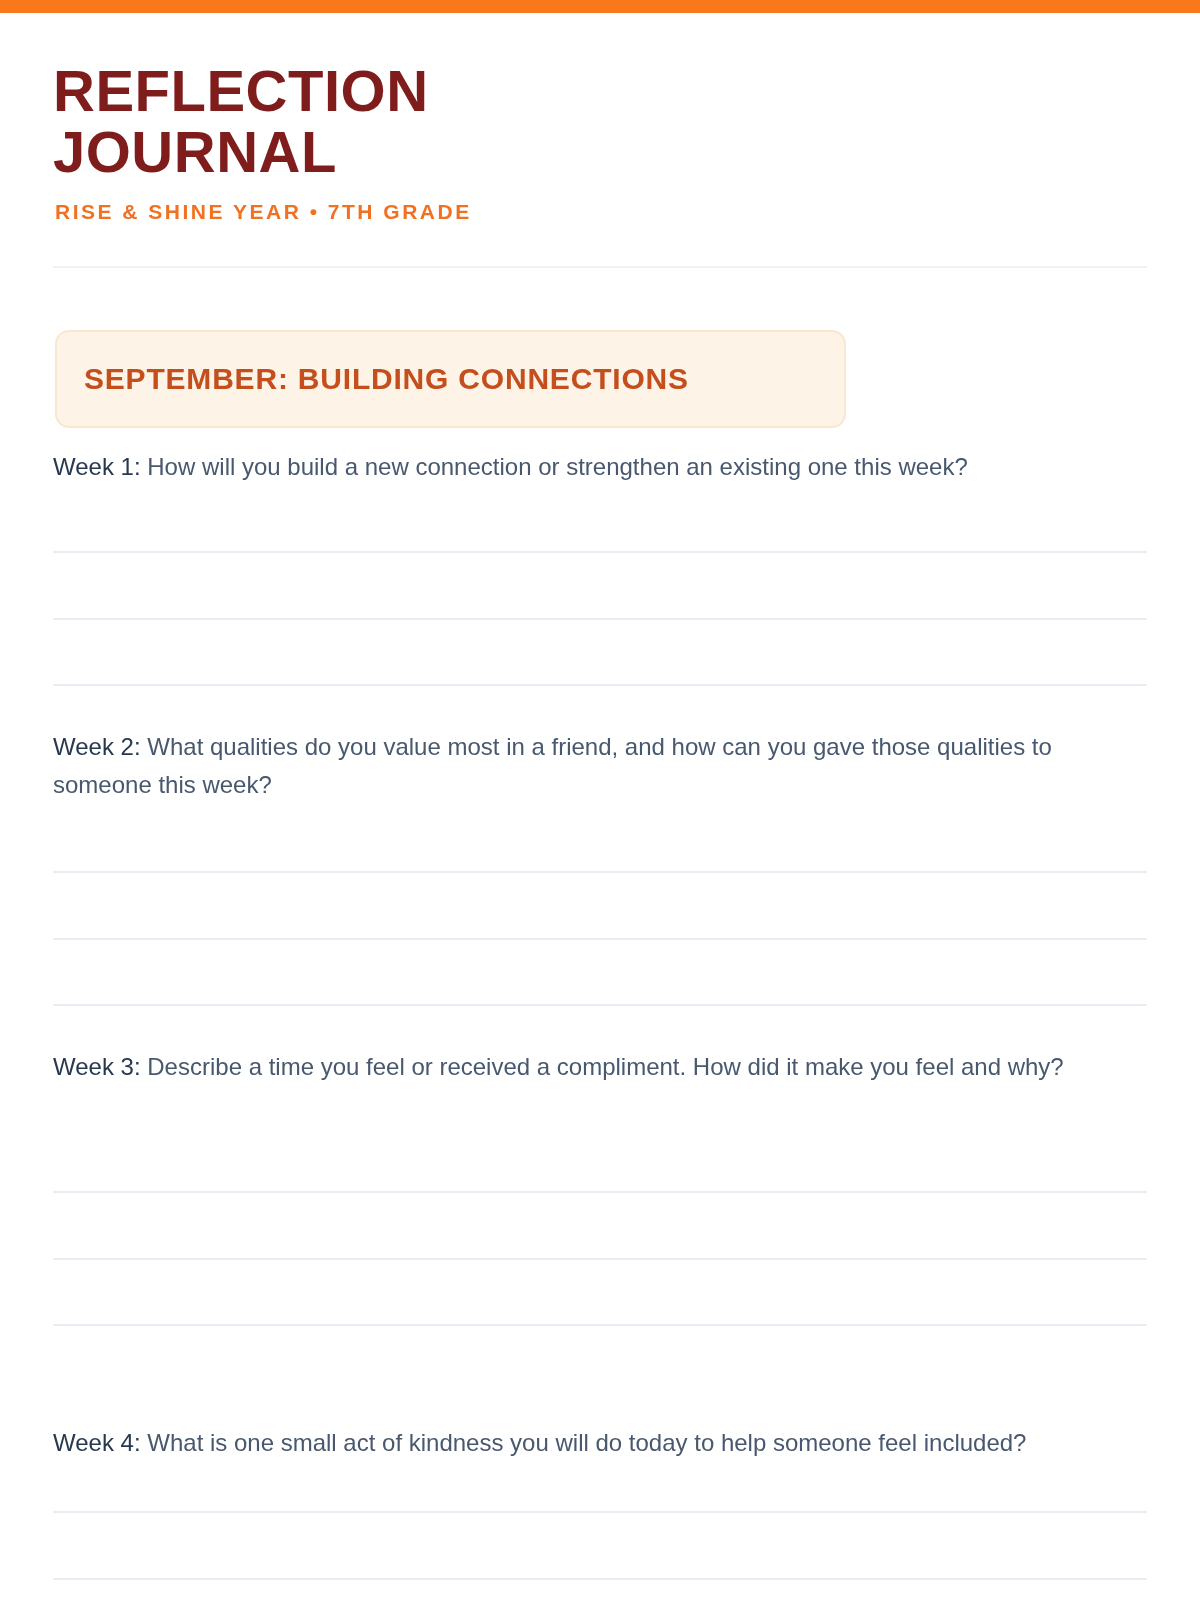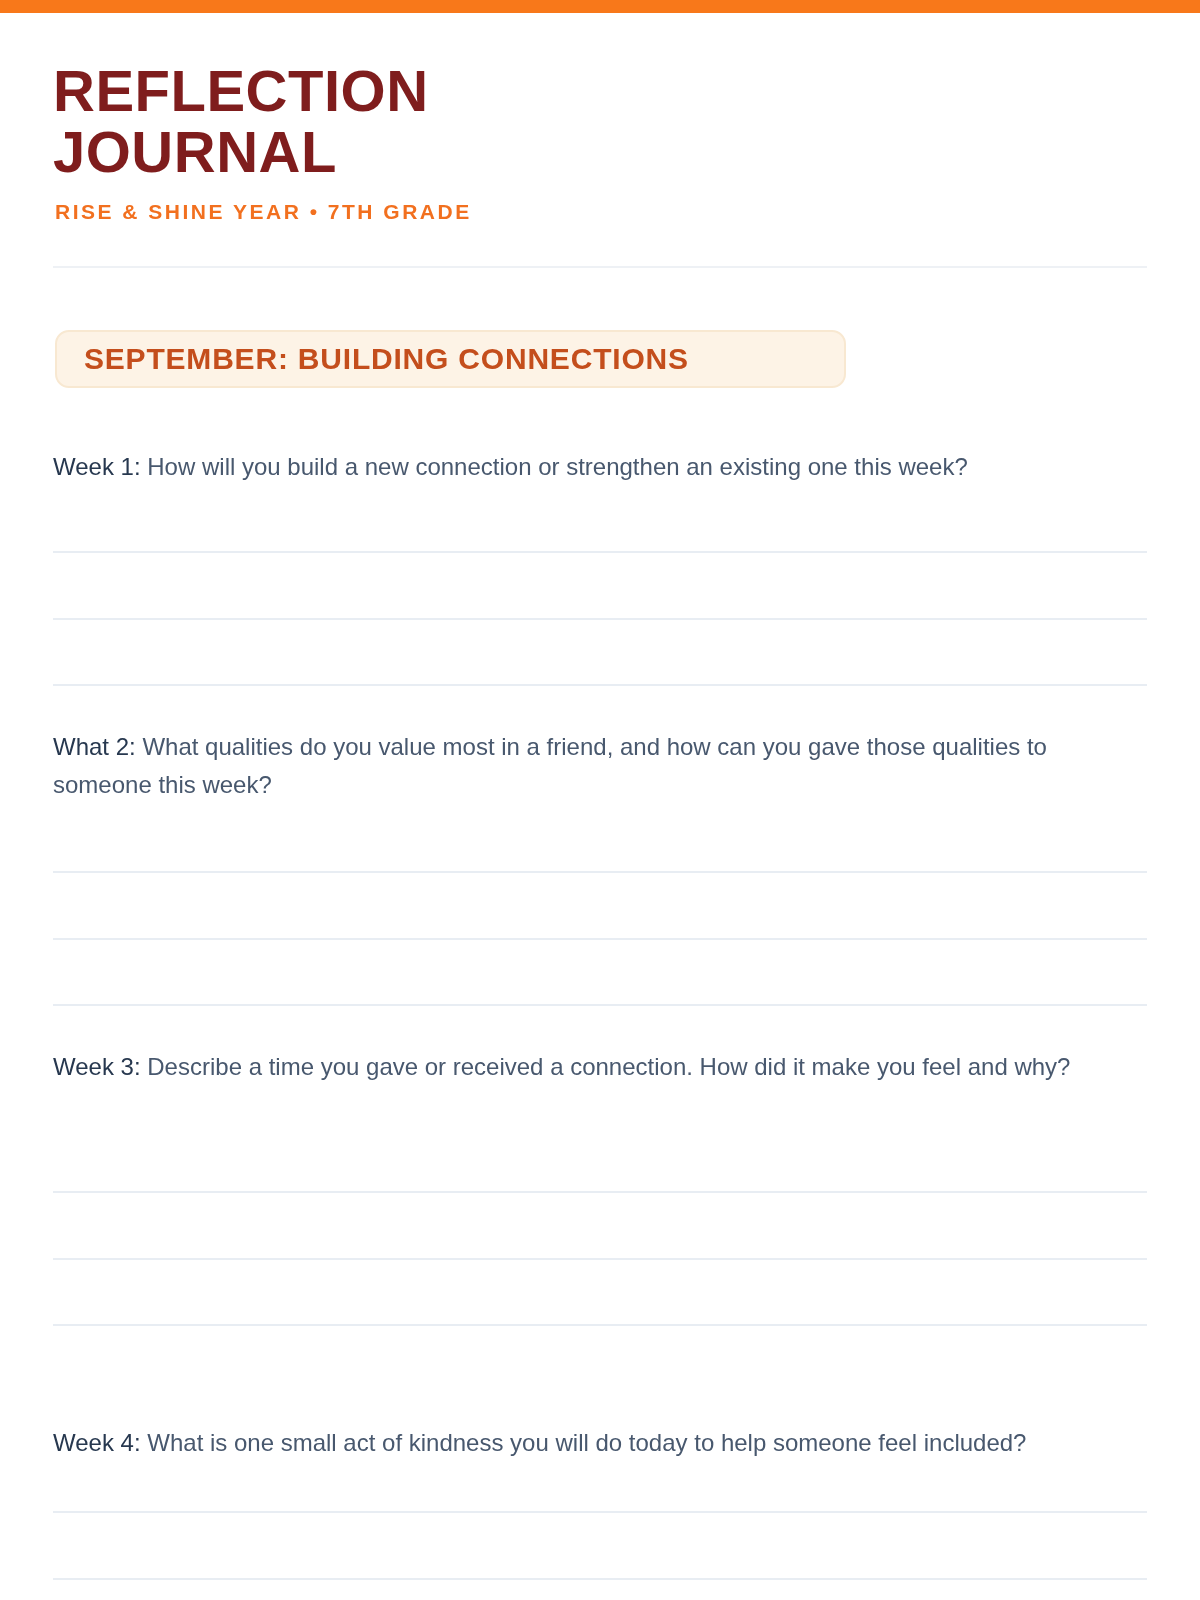--- a/index.html
+++ b/index.html
@@ -41,21 +41,21 @@
     border-bottom: 2px solid #bac8da;
   }
 
   .divider {
     position: absolute; left: 53px; top: 266px;
     width: 1094px; height: 2px; background: #eef1f5;
   }
 
   .badge {
     position: absolute; left: 55px; top: 330px;
-    width: 791px; height: 58px;
+    width: 791px; height: 98px;
     background: #fdf3e6;
     border: 2px solid #f8e8d1;
     border-radius: 14px;
     display: flex; align-items: center;
     padding-left: 27px;
   }
   .badge-text {
     font-size: 30px; font-weight: bold;
     color: #c44e1c; letter-spacing: 0.8px;
   }
@@ -93,26 +93,26 @@
 
   <div class="badge">
     <span class="badge-text">SEPTEMBER: BUILDING CONNECTIONS</span>
   </div>
 
   <p class="prompt p1"><span class="wk">Week 1:</span> <span>How will you build a new connection or strengthen an existing one this week?</span></p>
   <div class="wline" style="top:551px"></div>
   <div class="wline" style="top:618px"></div>
   <div class="wline" style="top:684px"></div>
 
-  <p class="prompt p2"><span class="wk">What 2:</span> <span>What qualities do you value most in a friend, and how can you gave those qualities to someone this week?</span></p>
+  <p class="prompt p2"><span class="wk">Week 2:</span> <span>What qualities do you value most in a friend, and how can you gave those qualities to someone this week?</span></p>
   <div class="wline" style="top:871px"></div>
   <div class="wline" style="top:938px"></div>
   <div class="wline" style="top:1004px"></div>
 
-  <p class="prompt p3"><span class="wk">Week 3:</span> <span>Describe a time you gave or received a connection. How did it make you feel and why?</span></p>
+  <p class="prompt p3"><span class="wk">Week 3:</span> <span>Describe a time you feel or received a compliment. How did it make you feel and why?</span></p>
   <div class="wline" style="top:1191px"></div>
   <div class="wline" style="top:1258px"></div>
   <div class="wline" style="top:1324px"></div>
 
   <p class="prompt p4"><span class="wk">Week 4:</span> <span>What is one small act of kindness you will do today to help someone feel included?</span></p>
   <div class="wline" style="top:1511px"></div>
   <div class="wline" style="top:1578px"></div>
 
 </div>
 

